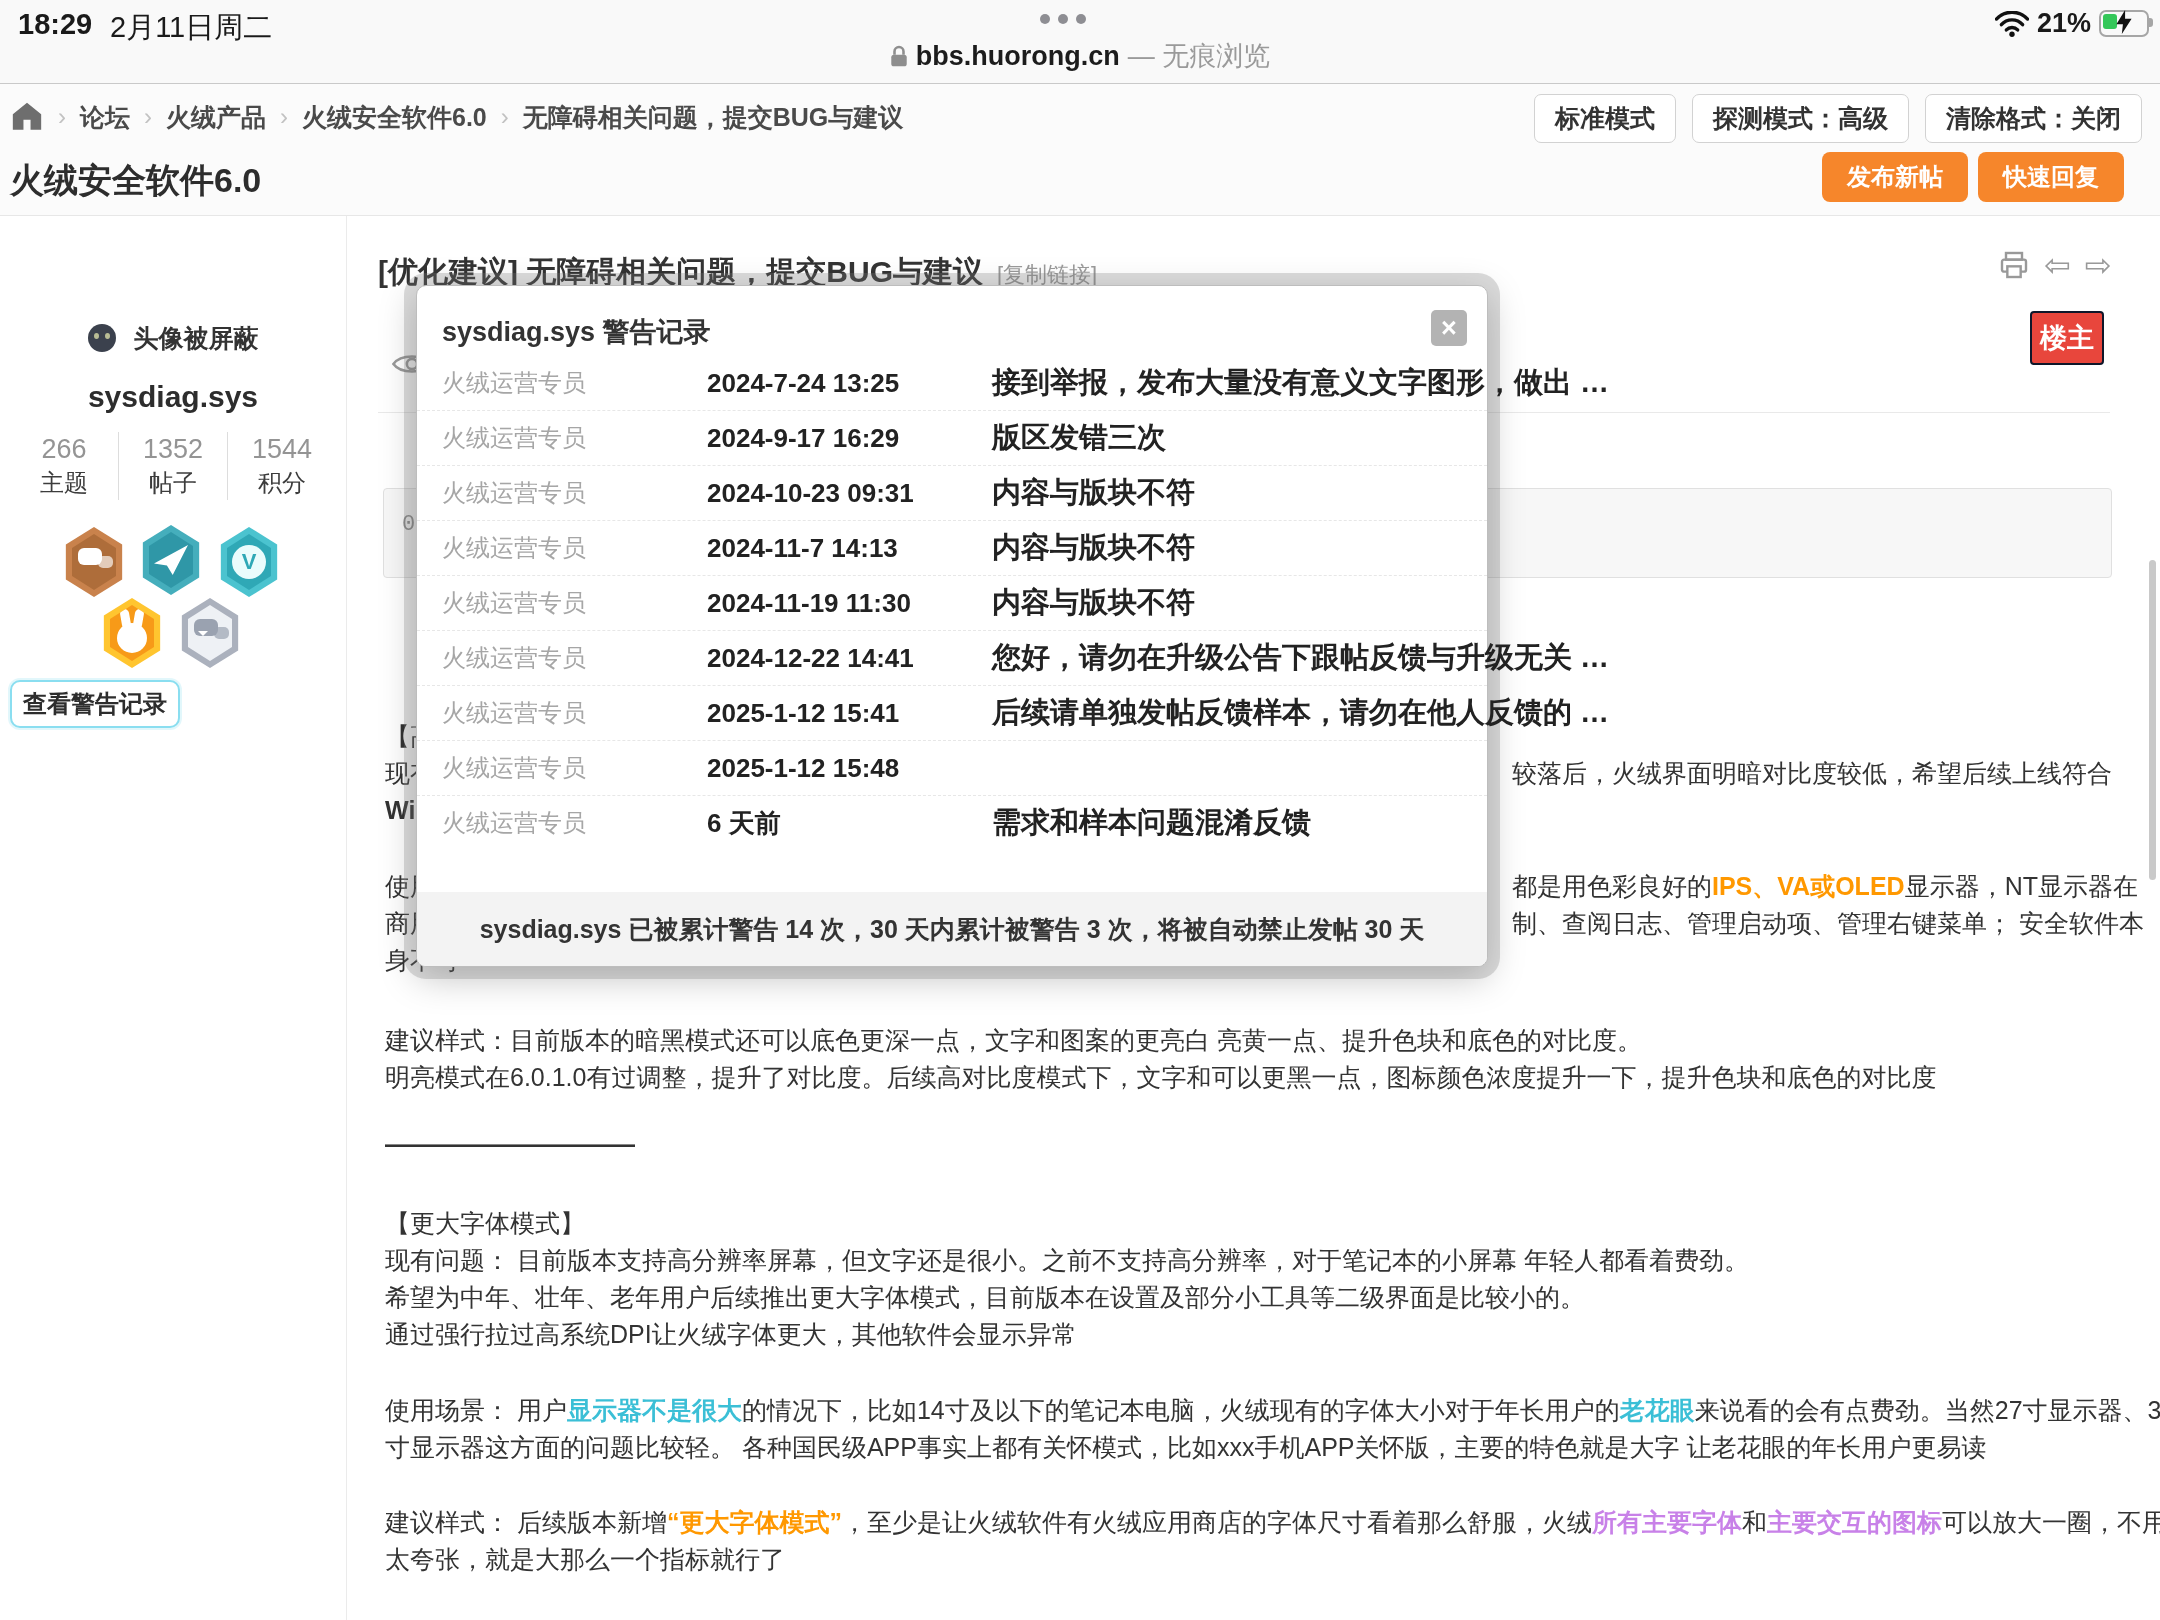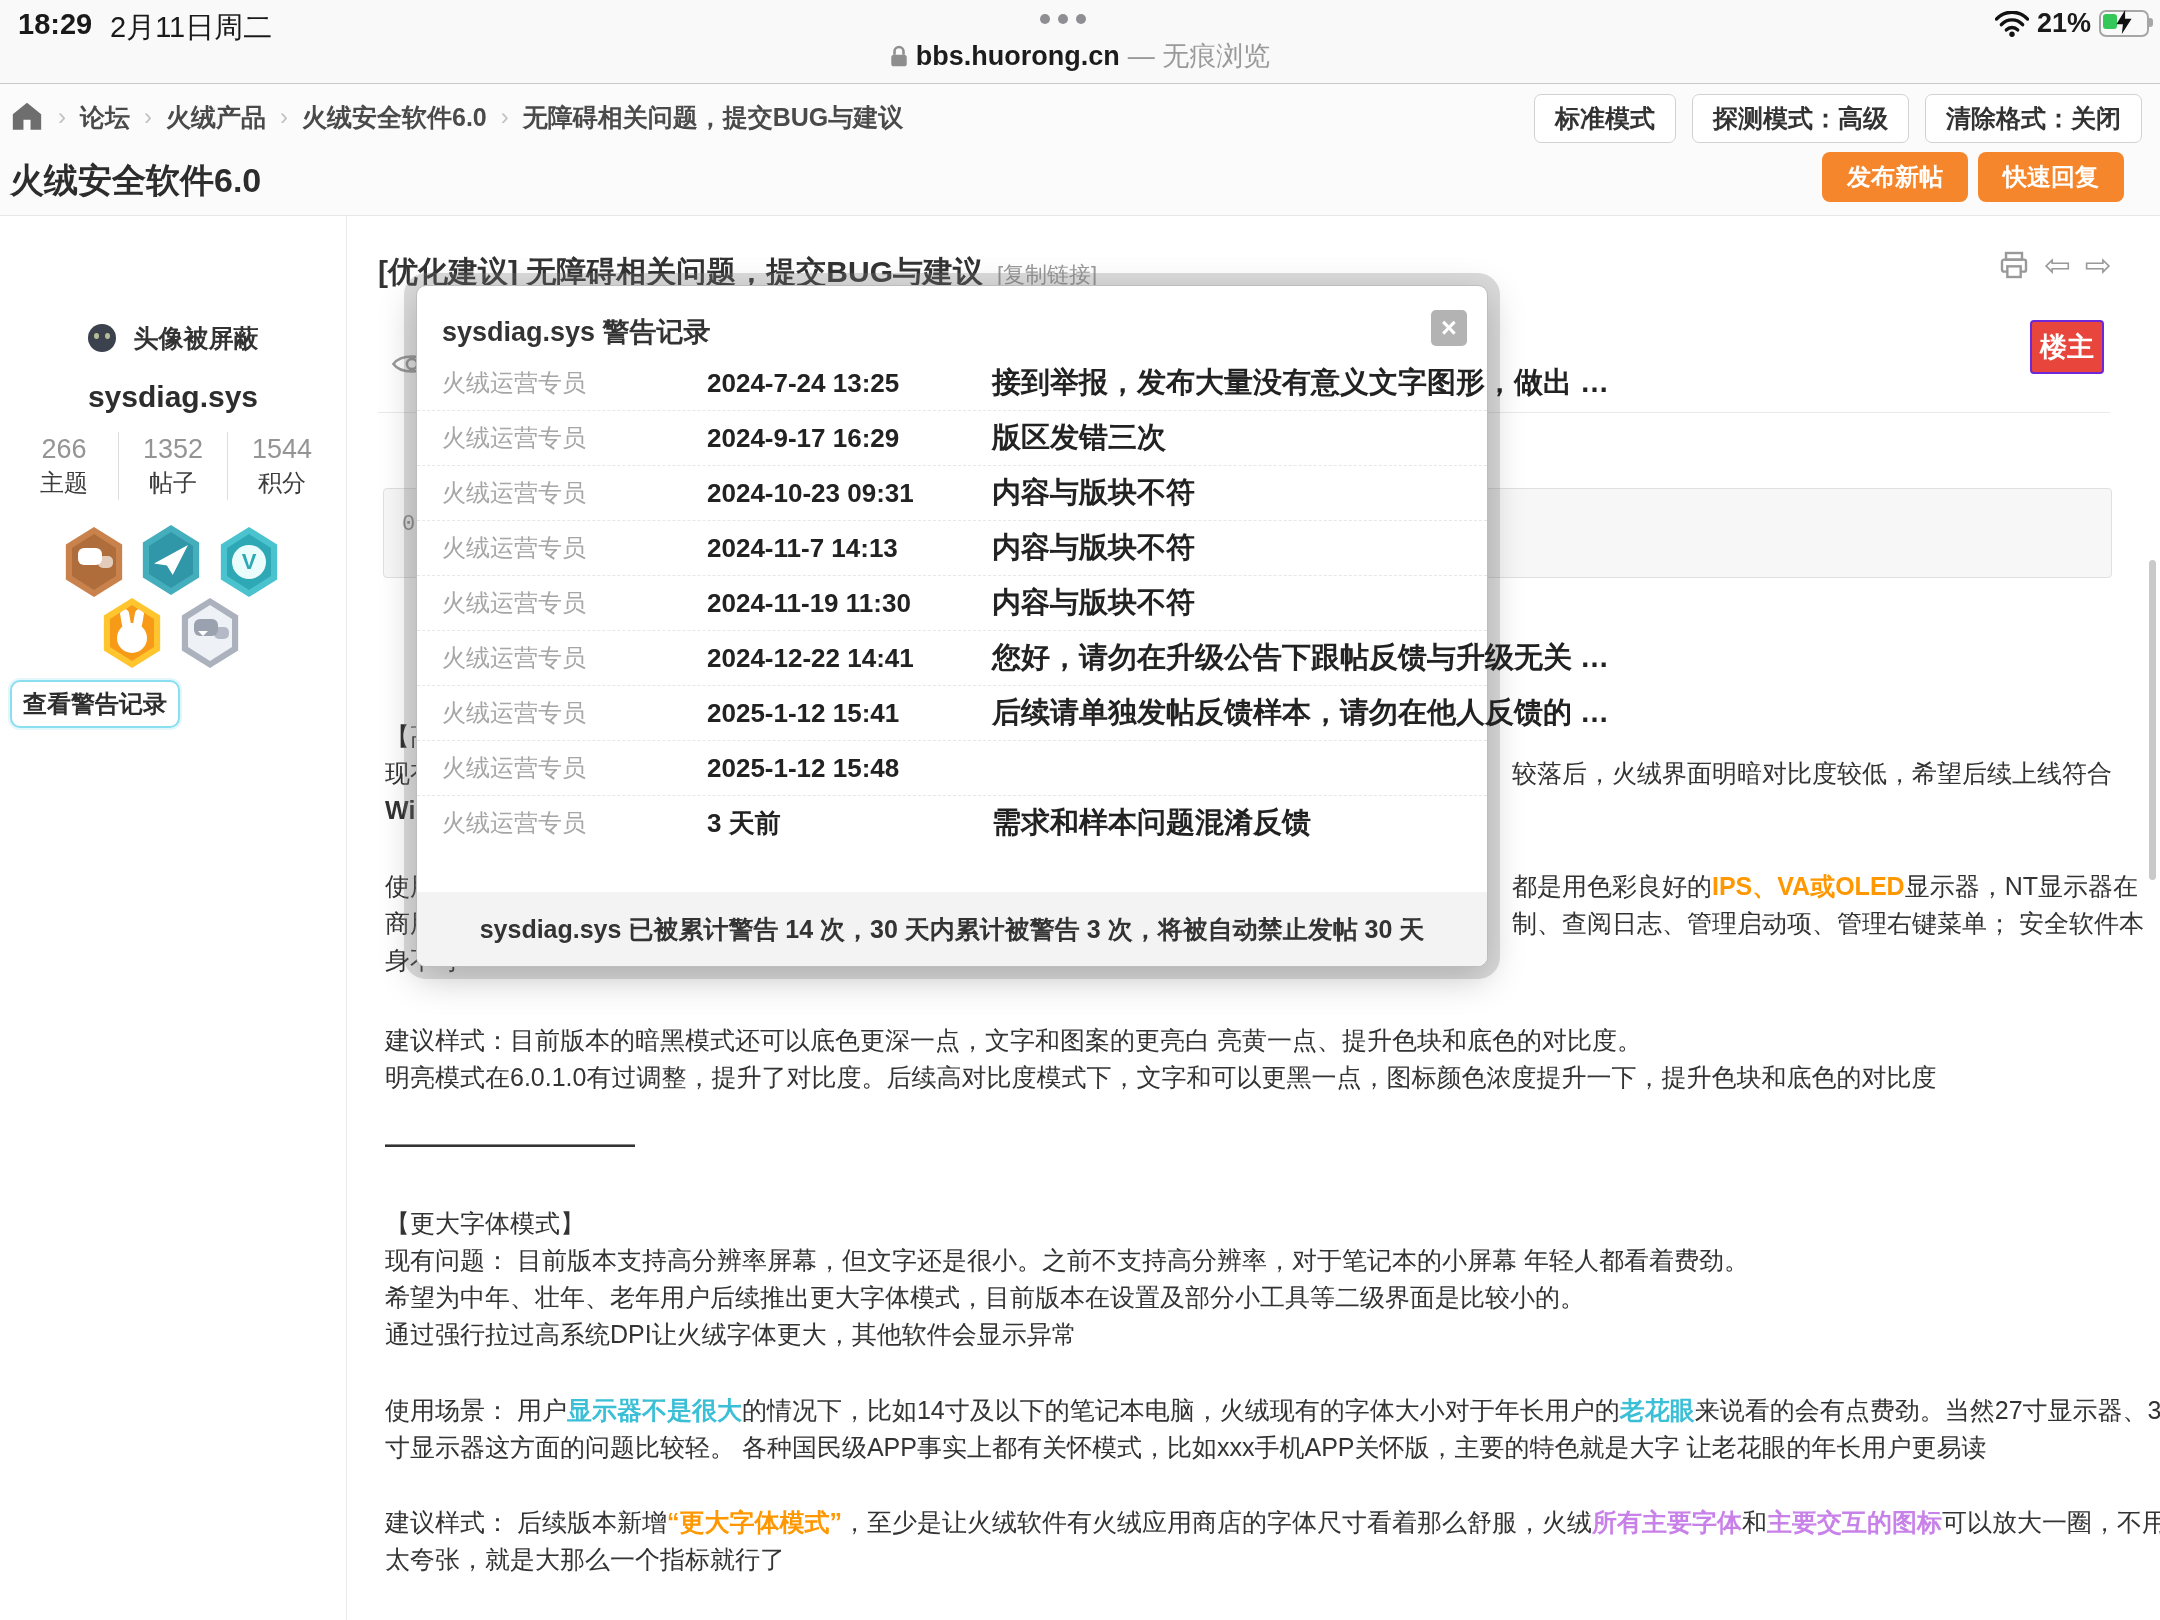--- a/index.html
+++ b/index.html
@@ -67,21 +67,21 @@
   .warnbtn{left:10px;top:680px;width:166px;height:44px;background:#fff;border:2px solid #8adef0;border-radius:10px;
            box-shadow:0 0 0 2px rgba(138,222,240,.25);display:flex;align-items:center;justify-content:center;
            font-size:24px;font-weight:700;color:#2d2d2d;}
   
   .posttitle{left:378px;top:252px;font-size:30px;font-weight:700;color:#333;}
   .copylink{font-size:22px;font-weight:400;color:#9a9a9a;margin-left:14px;}
   .pageicons{left:1998px;top:248px;display:flex;gap:14px;align-items:center;color:#999;}
   .arrowglyph{font-size:32px;color:#999;line-height:34px;}
   .titledivider{left:378px;top:412px;width:1732px;height:1px;background:#e9e9e9;}
   .eyeicon{left:392px;top:350px;}
-  .floorbadge{left:2030px;top:320px;width:70px;height:50px;background:#e8463c;border:2px solid #6d28d9;border-radius:4px;
+  .floorbadge{left:2030px;top:311px;width:70px;height:50px;background:#e8463c;border:2px solid #0f172a;border-radius:4px;
               display:flex;align-items:center;justify-content:center;color:#fff;font-size:27px;font-weight:700;}
   .quotebox{left:383px;top:488px;width:1727px;height:88px;background:#f7f7f7;border:1px solid #e0e0e0;border-radius:4px;}
   .quotenum{left:402px;top:512px;font-family:"Liberation Mono","DejaVu Sans Mono",monospace;font-size:22px;color:#8d8d8d;}
   .bodyline{position:absolute;font-size:25px;line-height:37px;color:#333;white-space:nowrap;}
   
   #modal{left:416px;top:285px;width:1070px;height:680px;background:#fff;border:1px solid #bdbdbd;border-radius:10px;
          box-shadow:0 0 0 12px rgba(125,125,125,.28),0 10px 36px rgba(0,0,0,.25);z-index:50;text-align:right;}
   .modaltitle{position:absolute;left:25px;top:28px;font-size:27px;font-weight:700;color:#333;}
   .modalclose{position:absolute;right:20px;top:24px;width:36px;height:36px;background:#b3b3b3;border-radius:5px;
               display:flex;align-items:center;justify-content:center;color:#fff;font-size:27px;font-weight:700;}
@@ -294,21 +294,21 @@
           <span class="mop">火绒运营专员</span>
           <span class="mtime">2025-1-12 15:41</span>
           <span class="mreason">后续请单独发帖反馈样本，请勿在他人反馈的 …</span>
         </div>
         <div class="mrow">
           <span class="mop">火绒运营专员</span>
           <span class="mtime">2025-1-12 15:48</span>
         </div>
         <div class="mrow">
           <span class="mop">火绒运营专员</span>
-          <span class="mtime">3 天前</span>
+          <span class="mtime">6 天前</span>
           <span class="mreason">需求和样本问题混淆反馈</span>
         </div>
       </div>
     <div class="modalfooter">sysdiag.sys 已被累计警告 14 次，30 天内累计被警告 3 次，将被自动禁止发帖 30 天</div>
   </div>
 
   <div class="abs scrollbar"></div>
 </div>
 
 </body></html>

